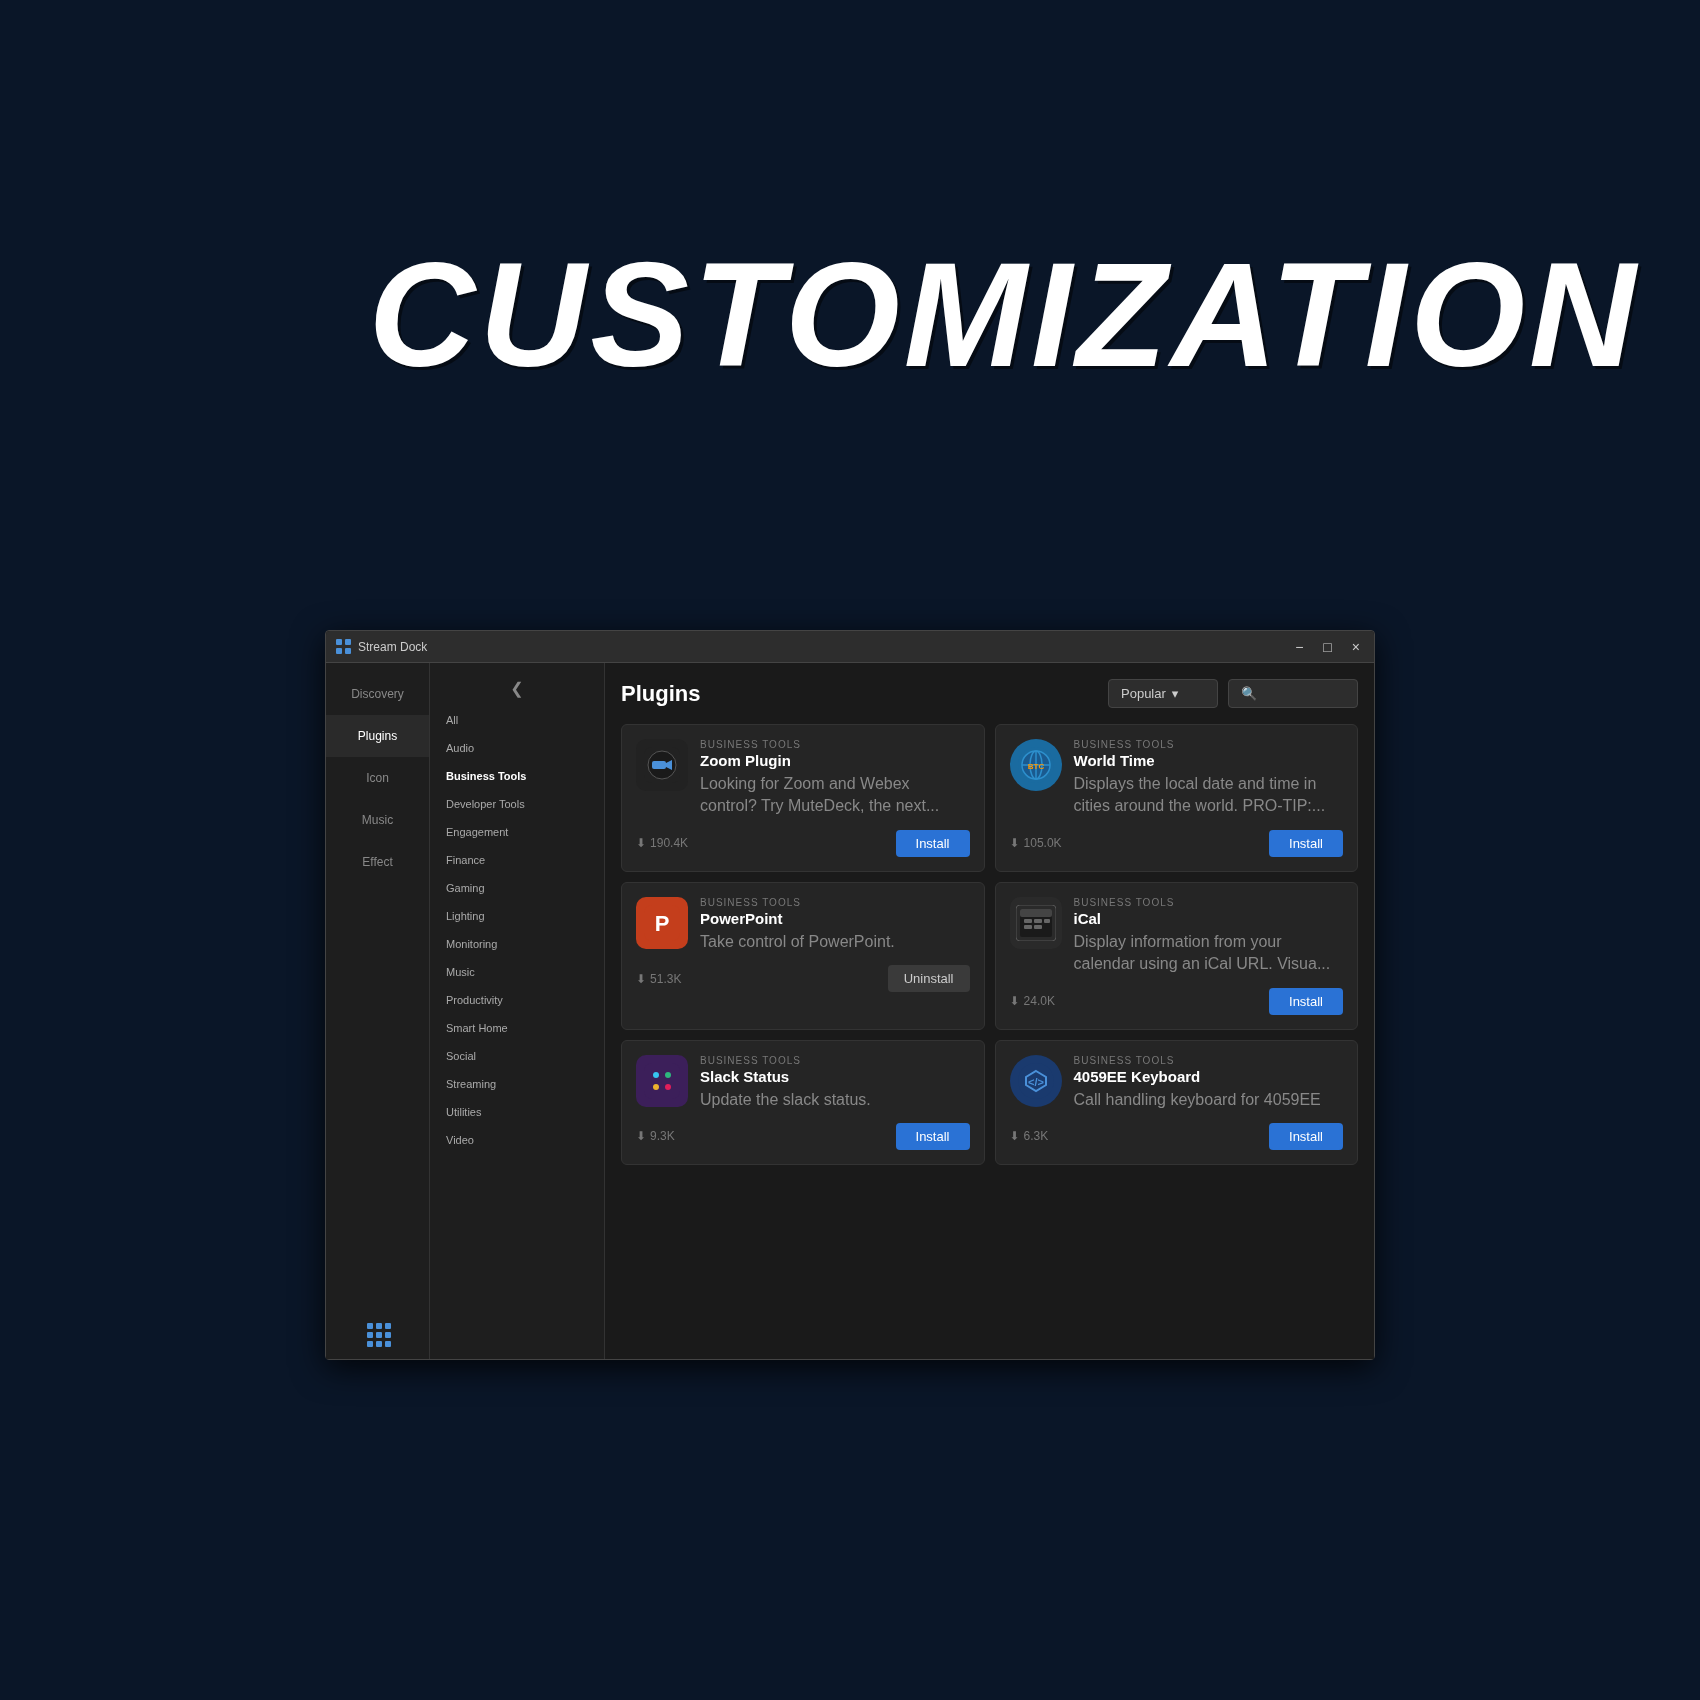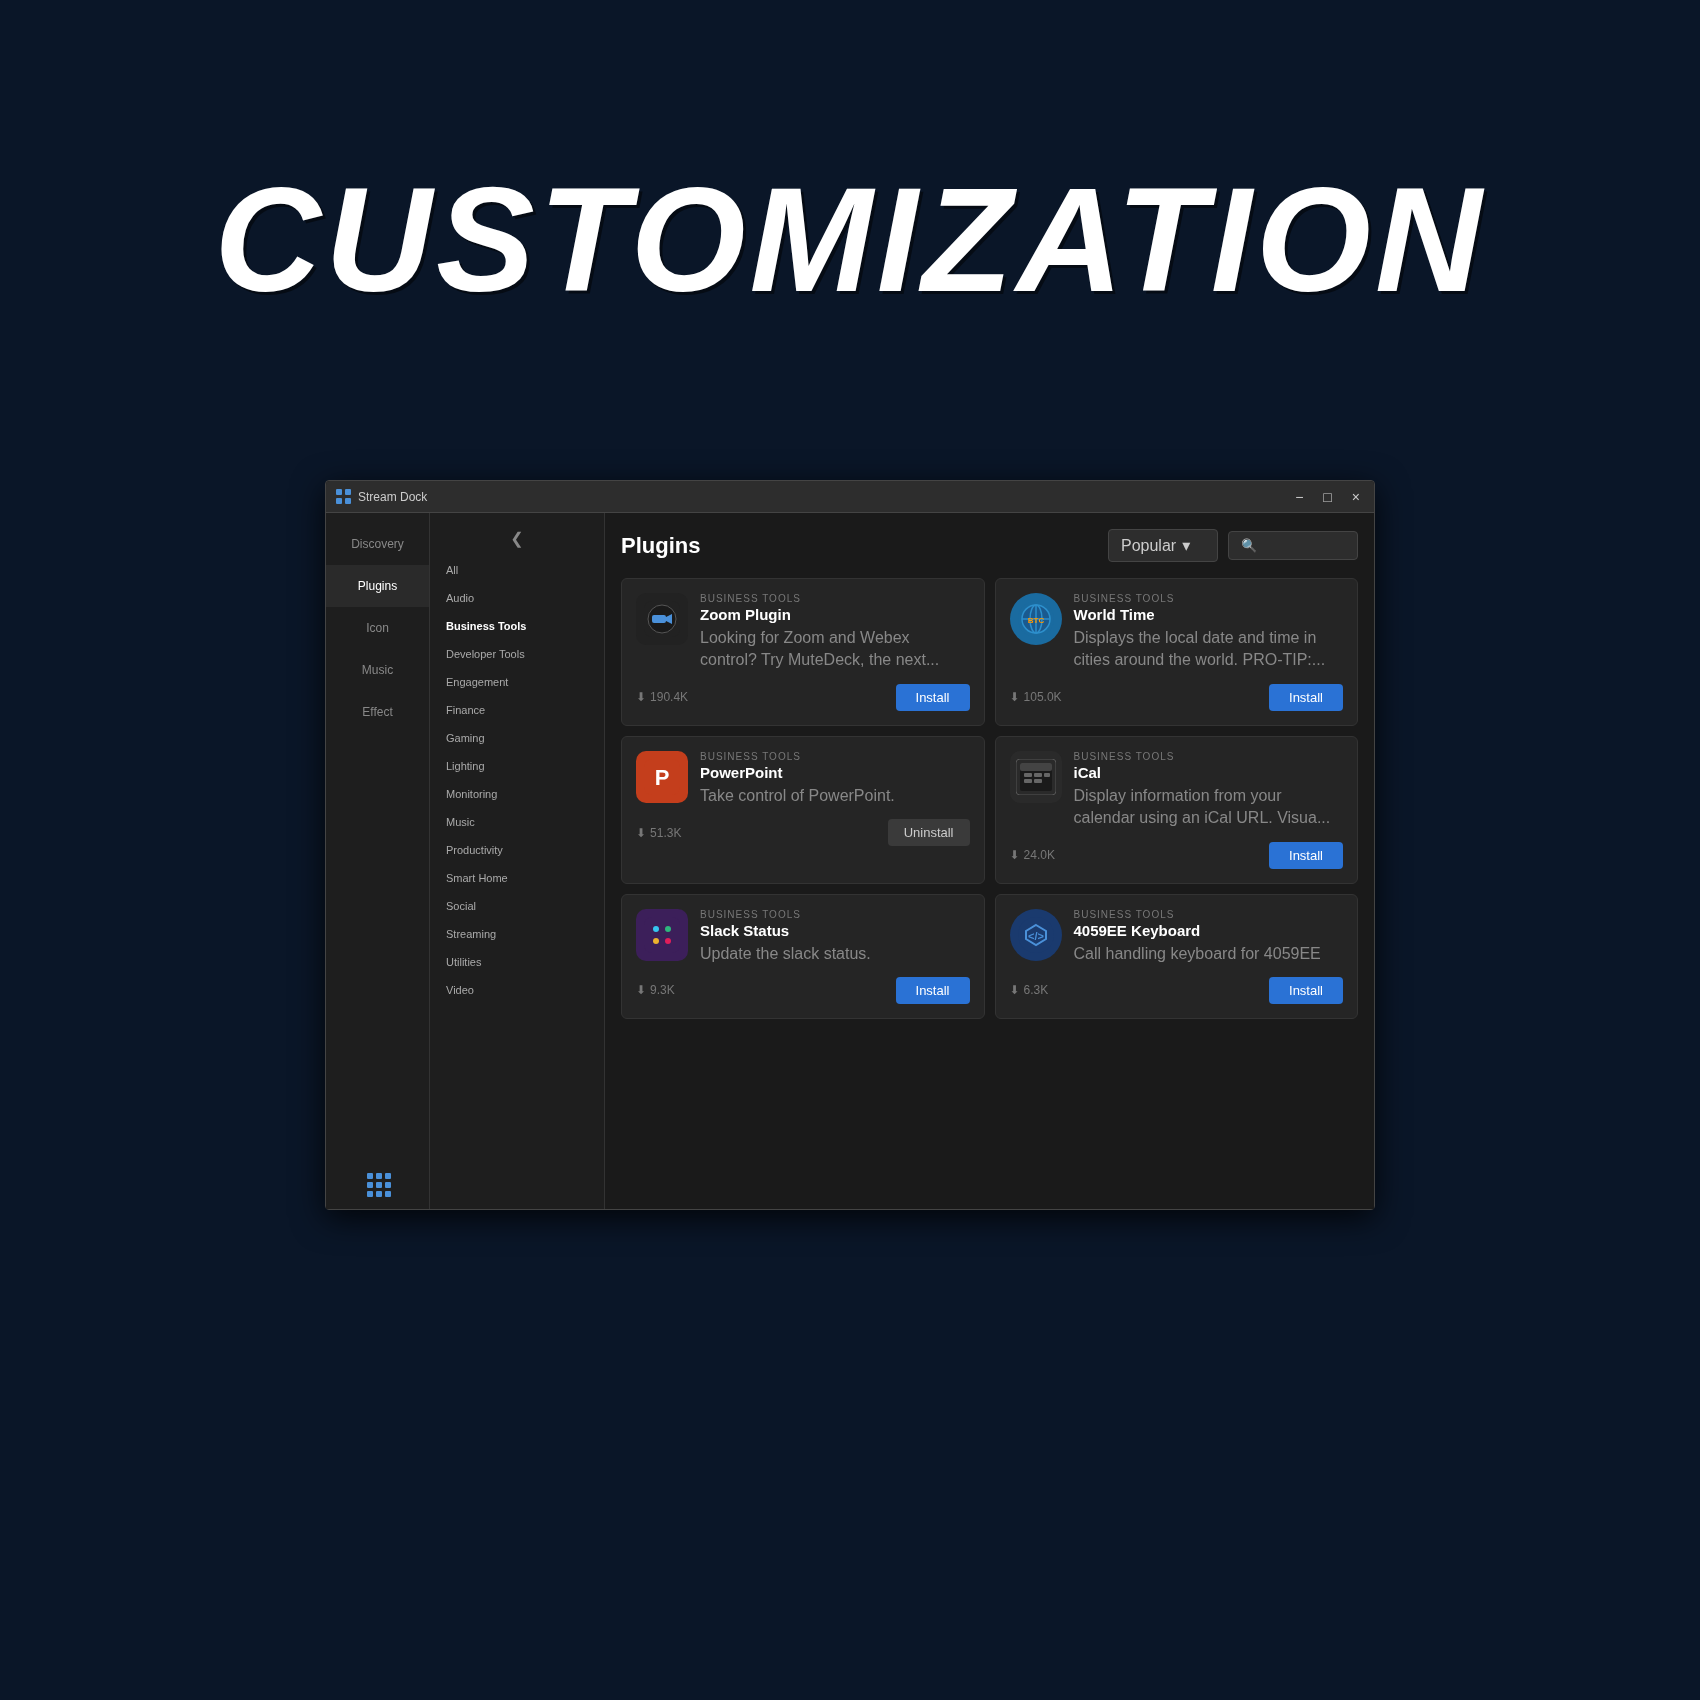--- a/index.html
+++ b/index.html
@@ -7,26 +7,26 @@
       width: 1700px;
       height: 1700px;
       background-color: #0a1628;
       font-family: 'Segoe UI', Arial, sans-serif;
       overflow: hidden;
     }
 
     
     .banner {
       width: 100%;
-      height: 480px;
+      height: 630px;
       background: #0a1628;
       display: flex;
       flex-direction: row;
       align-items: center;
-      justify-content: center;
+      justify-content: flex-end;
       padding: 40px 60px;
       text-align: center;
     }
 
     .banner-line1 {
       font-size: 148px;
       font-weight: 900;
       color: #ffffff;
       letter-spacing: 4px;
       text-transform: uppercase;
@@ -248,21 +248,21 @@
       display: flex;
       align-items: center;
       gap: 10px;
     }
 
     .sort-dropdown {
       background: #2d2d2d;
       border: 1px solid #444;
       color: #ccc;
       padding: 6px 12px;
-      font-size: 16px;
+      font-size: 13px;
       border-radius: 4px;
       cursor: pointer;
       display: flex;
       align-items: center;
       gap: 6px;
       min-width: 110px;
     }
 
     .search-box {
       background: #2d2d2d;

